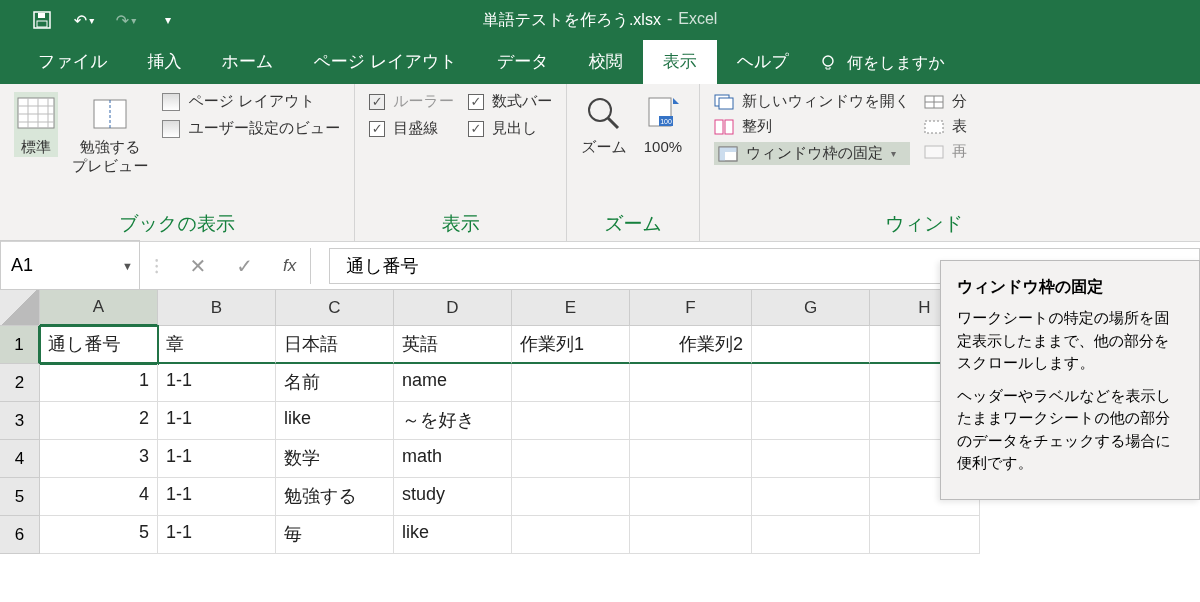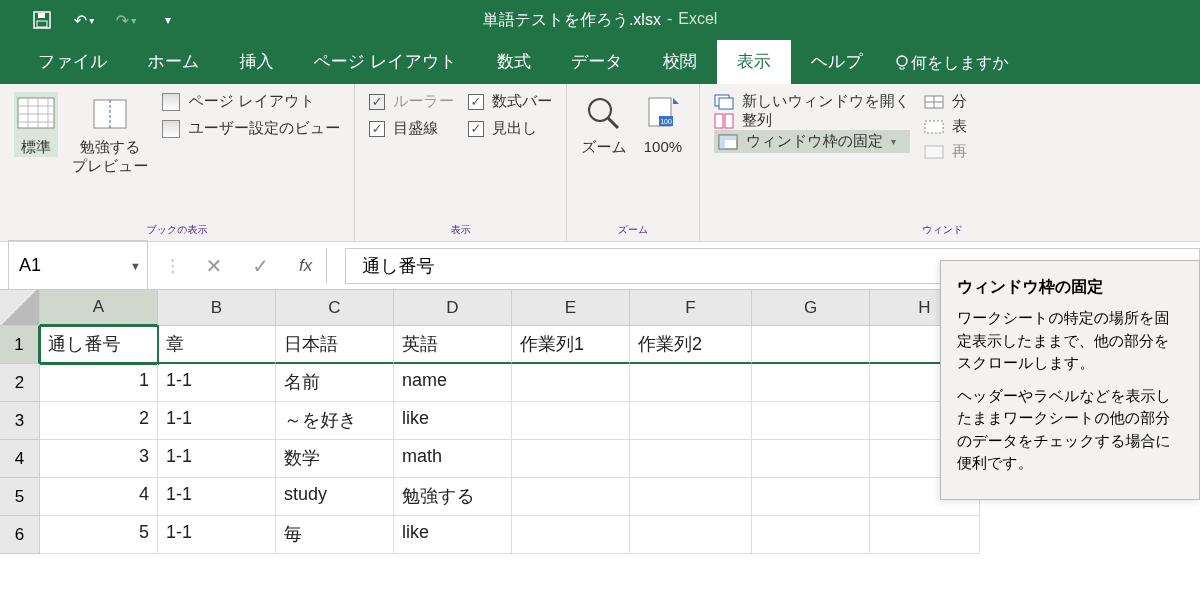--- a/index.html
+++ b/index.html
@@ -10,40 +10,40 @@
   .qat { display: flex; align-items: center; gap: 18px; }
   .qat .ic { width: 24px; height: 24px; display: flex; align-items: center; justify-content: center; color: #fff; font-size: 16px; }
   .qat .ic.disabled { opacity: .5; }
   .titlebar-center { position: absolute; left: 50%; transform: translateX(-50%); font-size: 16px; display: flex; gap: 6px; }
   .titlebar-center .dim { opacity: .8; }
 
   
   .ribbontabs { background: #217346; height: 44px; display: flex; align-items: stretch; padding-left: 18px; gap: 0; }
   .rtab { color: #fff; font-size: 17px; padding: 10px 20px 0 20px; height: 44px; cursor: pointer; }
   .rtab.active { background: #fff; color: #217346; }
-  .telllabel { color: #fff; font-size: 16px; display: flex; align-items: center; margin-left: 10px; padding-top: 2px; }
+  .telllabel { color: #fff; font-size: 16px; display: flex; align-items: center; gap: 10px; margin-left: 10px; padding-top: 2px; }
 
   
   .ribbon { background: #f3f2f1; height: 158px; border-bottom: 1px solid #d4d4d4; display: flex; }
   .rgroup { border-right: 1px solid #d4d4d4; padding: 8px 14px 4px 14px; display: flex; flex-direction: column; justify-content: space-between; }
   .rgroup-body { display: flex; align-items: flex-start; gap: 14px; }
-  .rgroup-label { text-align: center; font-size: 10px; color: #4c1d95; padding-top: 4px; }
+  .rgroup-label { text-align: center; font-size: 19px; color: #15803d; padding-top: 4px; }
   .bigbtn { display: flex; flex-direction: column; align-items: center; font-size: 15px; color: #333; }
   .bigbtn .bicon { width: 44px; height: 44px; display: flex; align-items: center; justify-content: center; margin-bottom: 2px; }
   .bigbtn.active { background: #d9e6d9; }
   .smallcol { display: flex; flex-direction: column; gap: 8px; font-size: 15px; color: #333; }
   .smallitem { display: flex; align-items: center; gap: 8px; }
   .chk { width: 16px; height: 16px; border: 1px solid #666; display: inline-flex; align-items: center; justify-content: center; font-size: 13px; color: #555; background: #fff; }
   .chk.on::after { content: "✓"; }
   .chk.off { background: #eee; }
   .docicon { width: 18px; height: 18px; border: 1px solid #888; background: linear-gradient(#ddd, #fff); display: inline-block; }
 
   
   .fbar { height: 48px; display: flex; align-items: center; border-bottom: 1px solid #ccc; }
-  .namebox { width: 140px; height: 52px; border: 1px solid #ccc; margin: 0 8px; display: flex; align-items: center; padding-left: 10px; font-size: 18px; position: relative; }
+  .namebox { width: 140px; height: 52px; border: 1px solid #ccc; margin: 0 0; display: flex; align-items: center; padding-left: 10px; font-size: 18px; position: relative; }
   .namebox .dd { position: absolute; right: 6px; font-size: 11px; color: #555; }
   .ftools { display: flex; align-items: center; gap: 30px; color: #999; font-size: 20px; padding: 0 14px; border-right: 1px solid #ccc; height: 36px; }
   .fx { font-style: italic; color: #555; font-size: 17px; }
   .finput { flex: 1; height: 36px; border: 1px solid #ccc; margin-left: 18px; padding-left: 16px; font-size: 18px; display: flex; align-items: center; }
 
   
   .grid { display: flex; position: relative; }
   .selall { width: 40px; height: 36px; background: linear-gradient(135deg, #e8e8e8 50%, #bbb 50%); border-right: 1px solid #ccc; border-bottom: 1px solid #ccc; }
   .colheads { display: flex; }
   .ch { height: 36px; background: #e8e8e8; border-right: 1px solid #ccc; border-bottom: 1px solid #ccc; display: flex; align-items: center; justify-content: center; font-size: 17px; color: #333; }
@@ -81,24 +81,23 @@
   </div>
   <div class="titlebar-center">
     <span>単語テストを作ろう.xlsx</span>
     <span class="dim">-</span>
     <span class="dim">Excel</span>
   </div>
 </div>
 
 <div class="ribbontabs">
   <div class="rtab">ファイル</div>
+  <div class="rtab">挿入</div>
   <div class="rtab">ホーム</div>
-  <div class="rtab">挿入</div>
   <div class="rtab">ページ レイアウト</div>
-  <div class="rtab">数式</div>
   <div class="rtab">データ</div>
   <div class="rtab">校閲</div>
   <div class="rtab active">表示</div>
   <div class="rtab">ヘルプ</div>
   <div class="telllabel">
     <span>
       <svg width="18" height="18" viewBox="0 0 18 18">
           <circle cx="9" cy="7" r="5" fill="none" stroke="#fff" stroke-width="1.4"></circle>
           <path d="M7 13v2h4v-2" stroke="#fff" fill="none"></path>
         </svg>
@@ -198,21 +197,21 @@
             </svg>
         </span>
         <span>100%</span>
       </div>
     </div>
     <div class="rgroup-label">ズーム</div>
   </div>
 
   <div class="rgroup" style="border-right:none">
     <div class="rgroup-body">
-      <div class="smallcol" style="gap:0">
+      <div class="smallcol" style="gap:6px">
         <div class="smallitem">
           <span>
               <svg width="20" height="16">
                 <rect x="1" y="1" width="14" height="11" fill="#fff" stroke="#36a"></rect>
                 <rect x="5" y="4" width="14" height="11" fill="#fff" stroke="#36a"></rect>
               </svg>
             </span>
           <span>新しいウィンドウを開く</span>
         </div>
         <div class="smallitem">
@@ -303,63 +302,63 @@
         </div>
     </div>
     <div id="rows">
         <div class="row headerrow">
           <div class="rh sel">1</div>
           <div class="cell active" style="width: 118px;">通し番号</div>
           <div class="cell" style="width: 118px;">章</div>
           <div class="cell" style="width: 118px;">日本語</div>
           <div class="cell" style="width: 118px;">英語</div>
           <div class="cell" style="width: 118px;">作業列1</div>
-          <div class="cell" style="width: 122px;">作業列2</div>
+          <div class="cell" style="width: 122px; text-align: right;">作業列2</div>
           <div class="cell" style="width: 118px;"></div>
           <div class="cell" style="width: 110px;"></div>
         </div>
         <div class="row">
           <div class="rh">2</div>
           <div class="cell right" style="width: 118px;">1</div>
           <div class="cell" style="width: 118px;">1-1</div>
           <div class="cell" style="width: 118px;">名前</div>
           <div class="cell" style="width: 118px;">name</div>
           <div class="cell" style="width: 118px;"></div>
           <div class="cell" style="width: 122px;"></div>
           <div class="cell" style="width: 118px;"></div>
           <div class="cell" style="width: 110px;"></div>
         </div>
         <div class="row">
           <div class="rh">3</div>
           <div class="cell right" style="width: 118px;">2</div>
           <div class="cell" style="width: 118px;">1-1</div>
+          <div class="cell" style="width: 118px;">like</div>
           <div class="cell" style="width: 118px;">～を好き</div>
-          <div class="cell" style="width: 118px;">like</div>
           <div class="cell" style="width: 118px;"></div>
           <div class="cell" style="width: 122px;"></div>
           <div class="cell" style="width: 118px;"></div>
           <div class="cell" style="width: 110px;"></div>
         </div>
         <div class="row">
           <div class="rh">4</div>
           <div class="cell right" style="width: 118px;">3</div>
           <div class="cell" style="width: 118px;">1-1</div>
           <div class="cell" style="width: 118px;">数学</div>
           <div class="cell" style="width: 118px;">math</div>
           <div class="cell" style="width: 118px;"></div>
           <div class="cell" style="width: 122px;"></div>
           <div class="cell" style="width: 118px;"></div>
           <div class="cell" style="width: 110px;"></div>
         </div>
         <div class="row">
           <div class="rh">5</div>
           <div class="cell right" style="width: 118px;">4</div>
           <div class="cell" style="width: 118px;">1-1</div>
+          <div class="cell" style="width: 118px;">勉強する</div>
           <div class="cell" style="width: 118px;">study</div>
-          <div class="cell" style="width: 118px;">勉強する</div>
           <div class="cell" style="width: 118px;"></div>
           <div class="cell" style="width: 122px;"></div>
           <div class="cell" style="width: 118px;"></div>
           <div class="cell" style="width: 110px;"></div>
         </div>
         <div class="row">
           <div class="rh">6</div>
           <div class="cell right" style="width: 118px;">5</div>
           <div class="cell" style="width: 118px;">1-1</div>
           <div class="cell" style="width: 118px;">毎</div>

